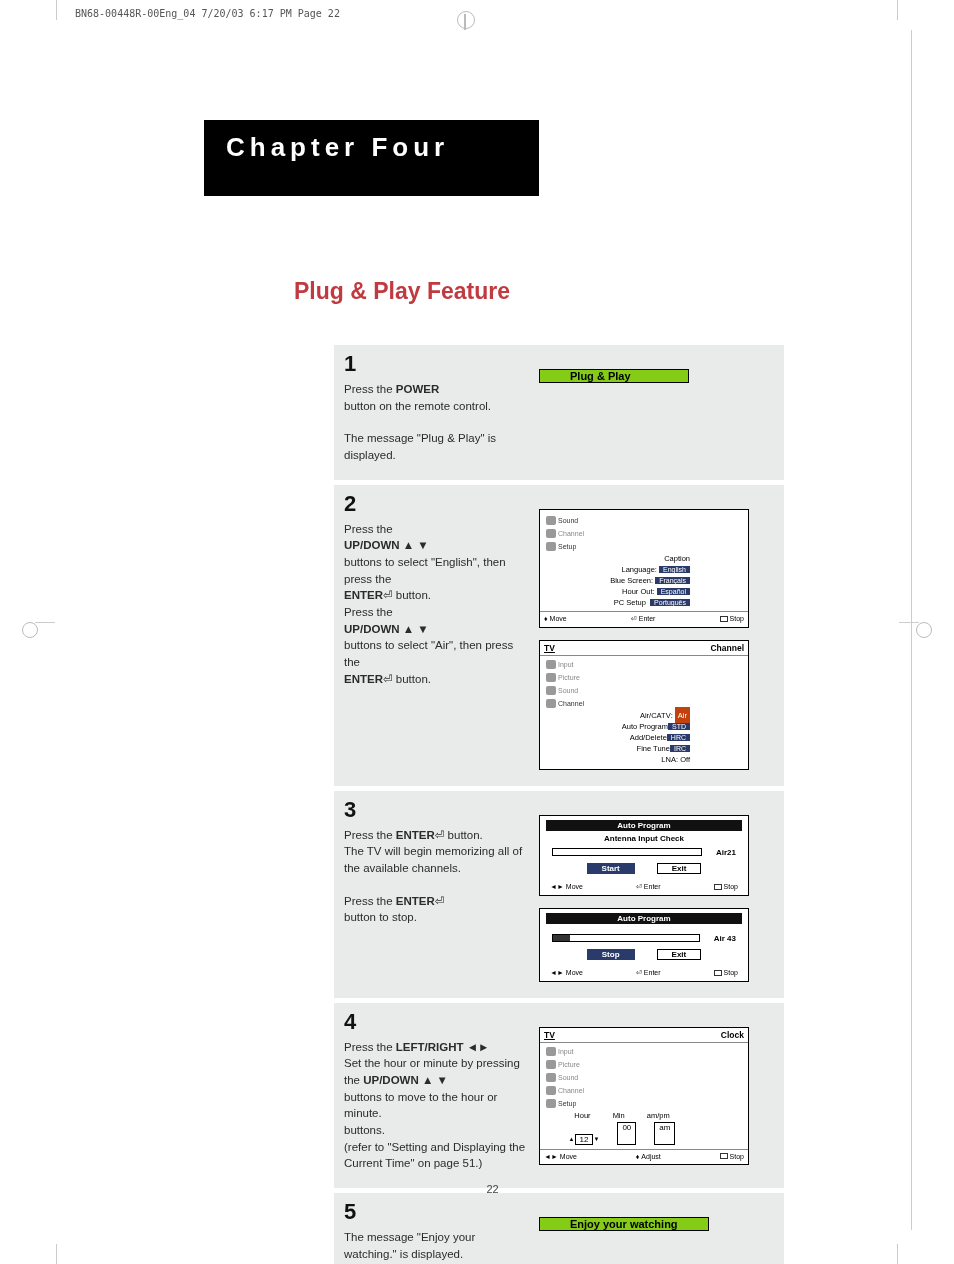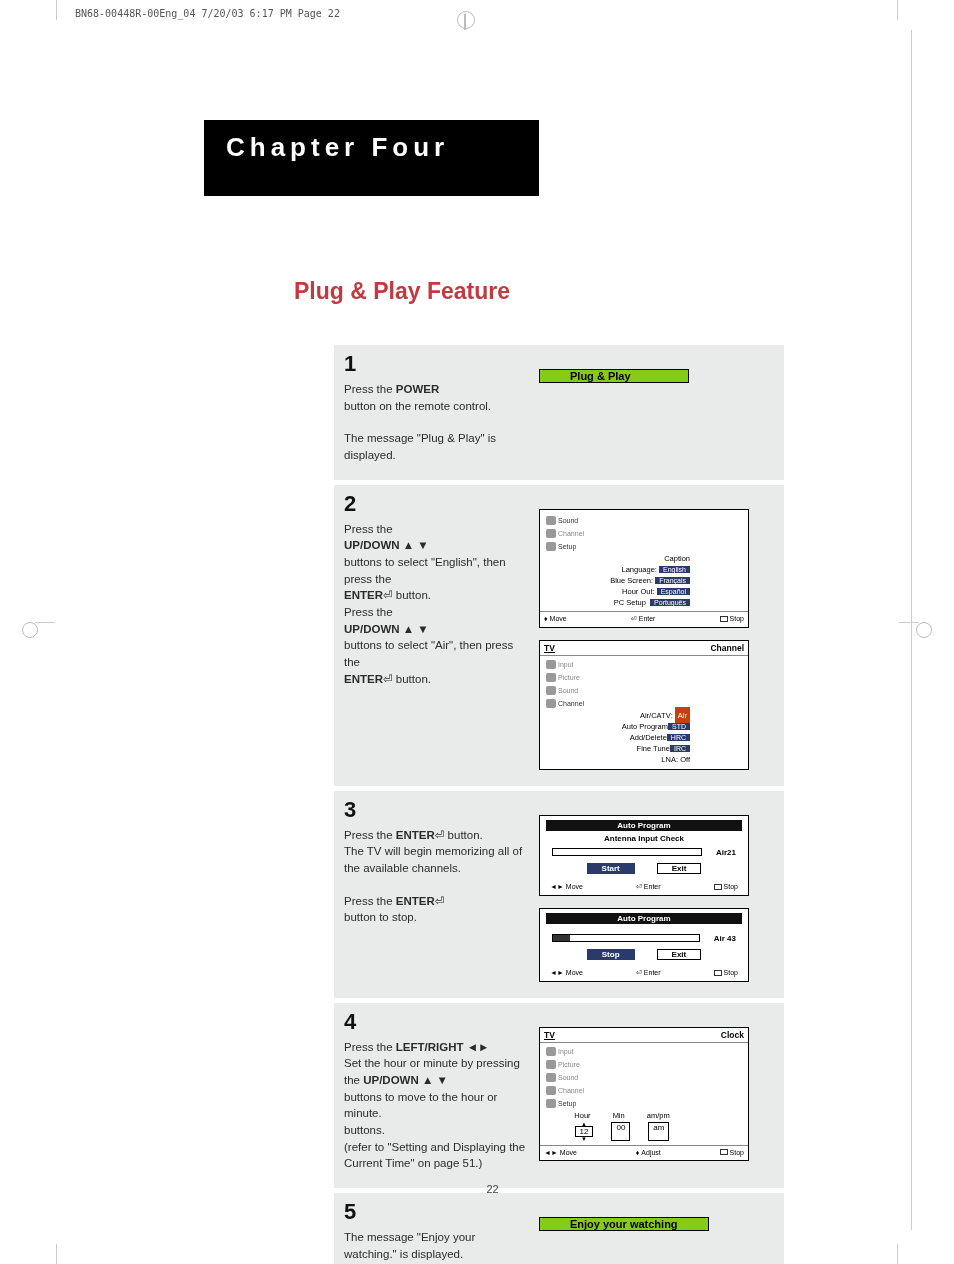--- a/index.html
+++ b/index.html
@@ -213,21 +213,21 @@
     .bar { flex:1; height:8px; border:1px solid #000; position:relative;}
     .bar .fill { position:absolute; left:0; top:0; bottom:0; background:#333;}
     .air { font-size:8px; font-weight:bold;}
     .btn-row { display:flex; justify-content:center; gap:22px; padding:4px 0;}
     .pill { border:1px solid #000; padding: 0 14px; font-size:8px; font-weight:bold; }
     .pill.sel { background:#2a3a6a; color:#fff; border-color:#2a3a6a;}
     .auto-panel .osd-footer { border-top: none; margin: 2px 0 0;}
     
     .clock-panel .main-row { justify-content:center; gap:24px; padding-left:6px;}
     .spin-box { border:1px solid #000; padding:0 4px; font-size:8px; display:inline-block; min-width:18px; text-align:center;}
-    .spin-wrap { position:relative; display:inline-flex; flex-direction:column; align-items:center;}
+    .spin-wrap { position:relative; display:inline-flex; flex-direction:row; align-items:center;margin-top:12px;}
     .tri { font-size:6px; line-height:4px;}
     .page-num {
       text-align: center;
       font-size: 11px;
       color: #444;
       margin-top: 24px;
       position: absolute;
       bottom: 35px;
       left: 0; right: 0;
     }

